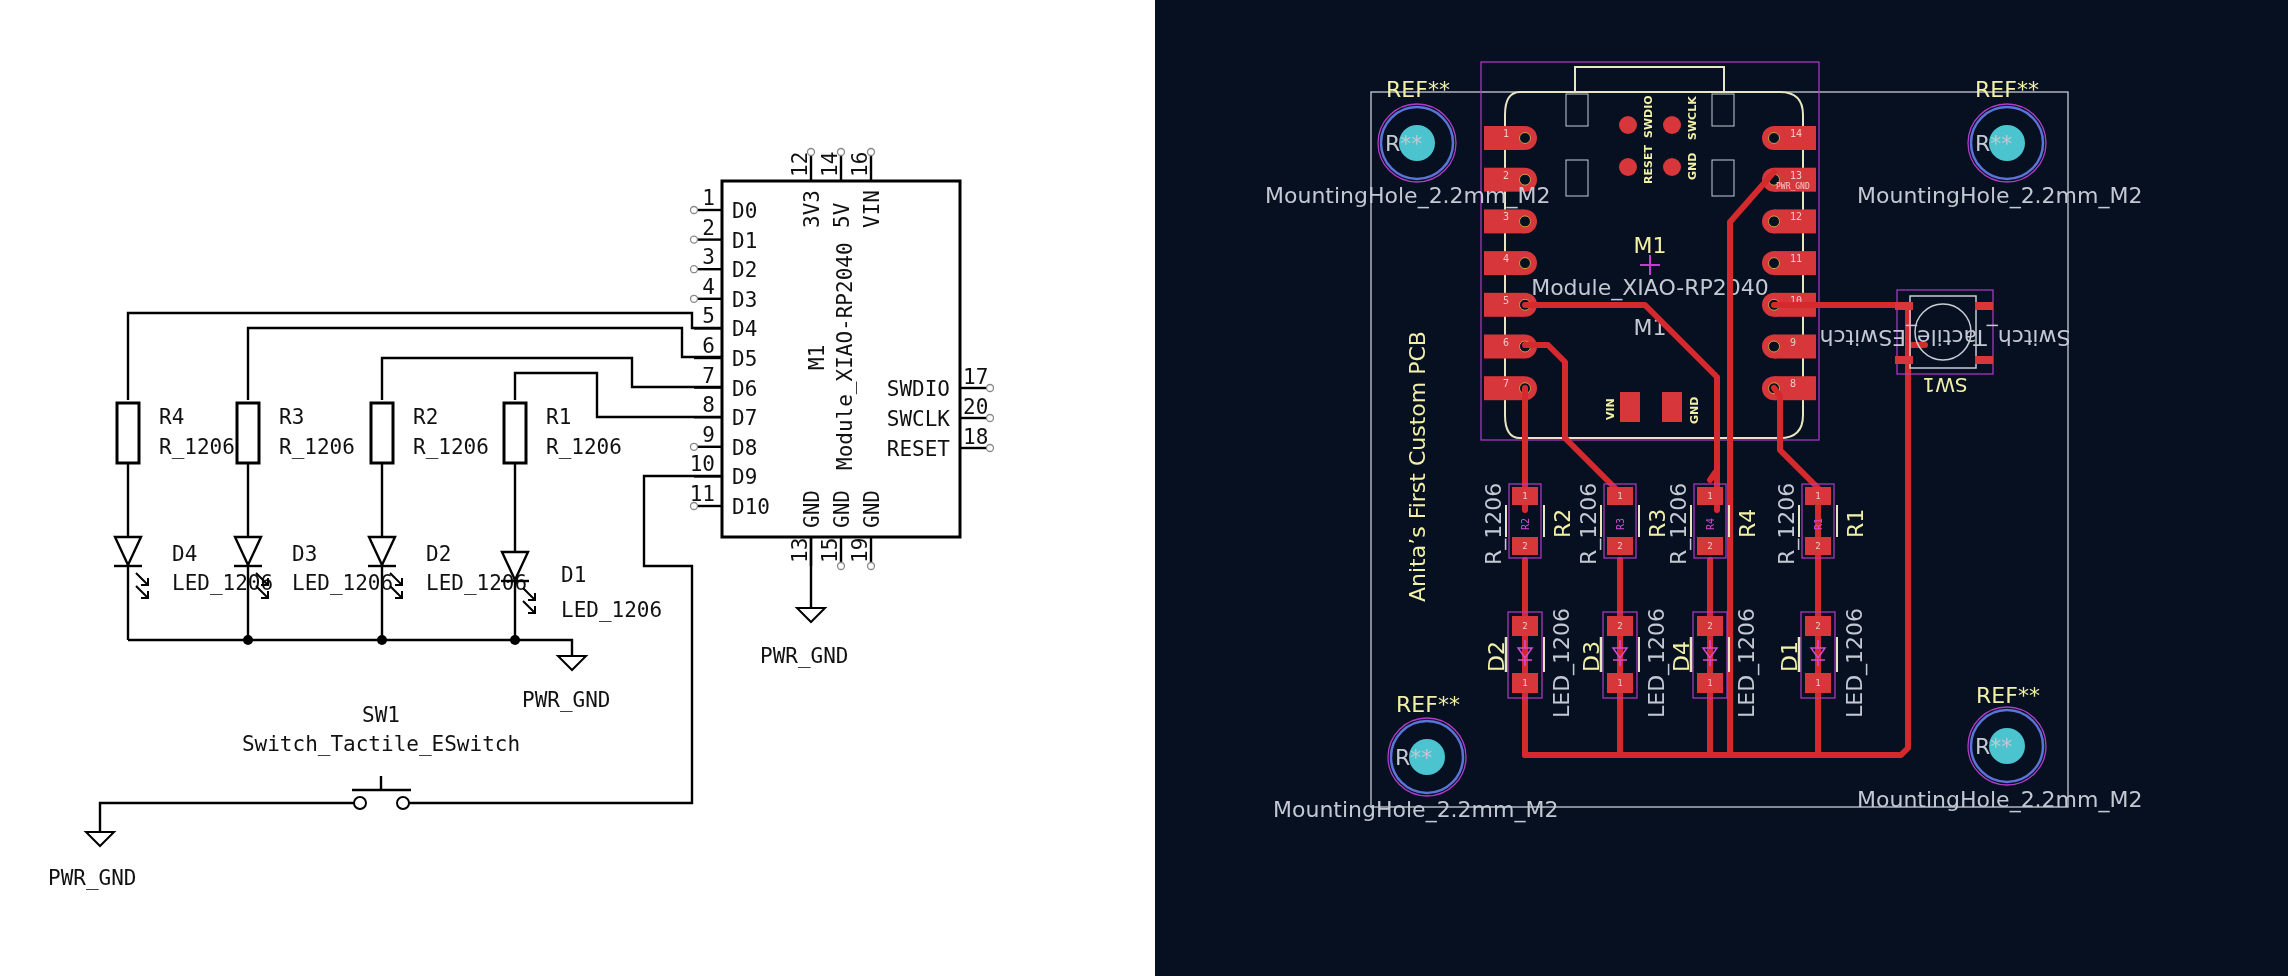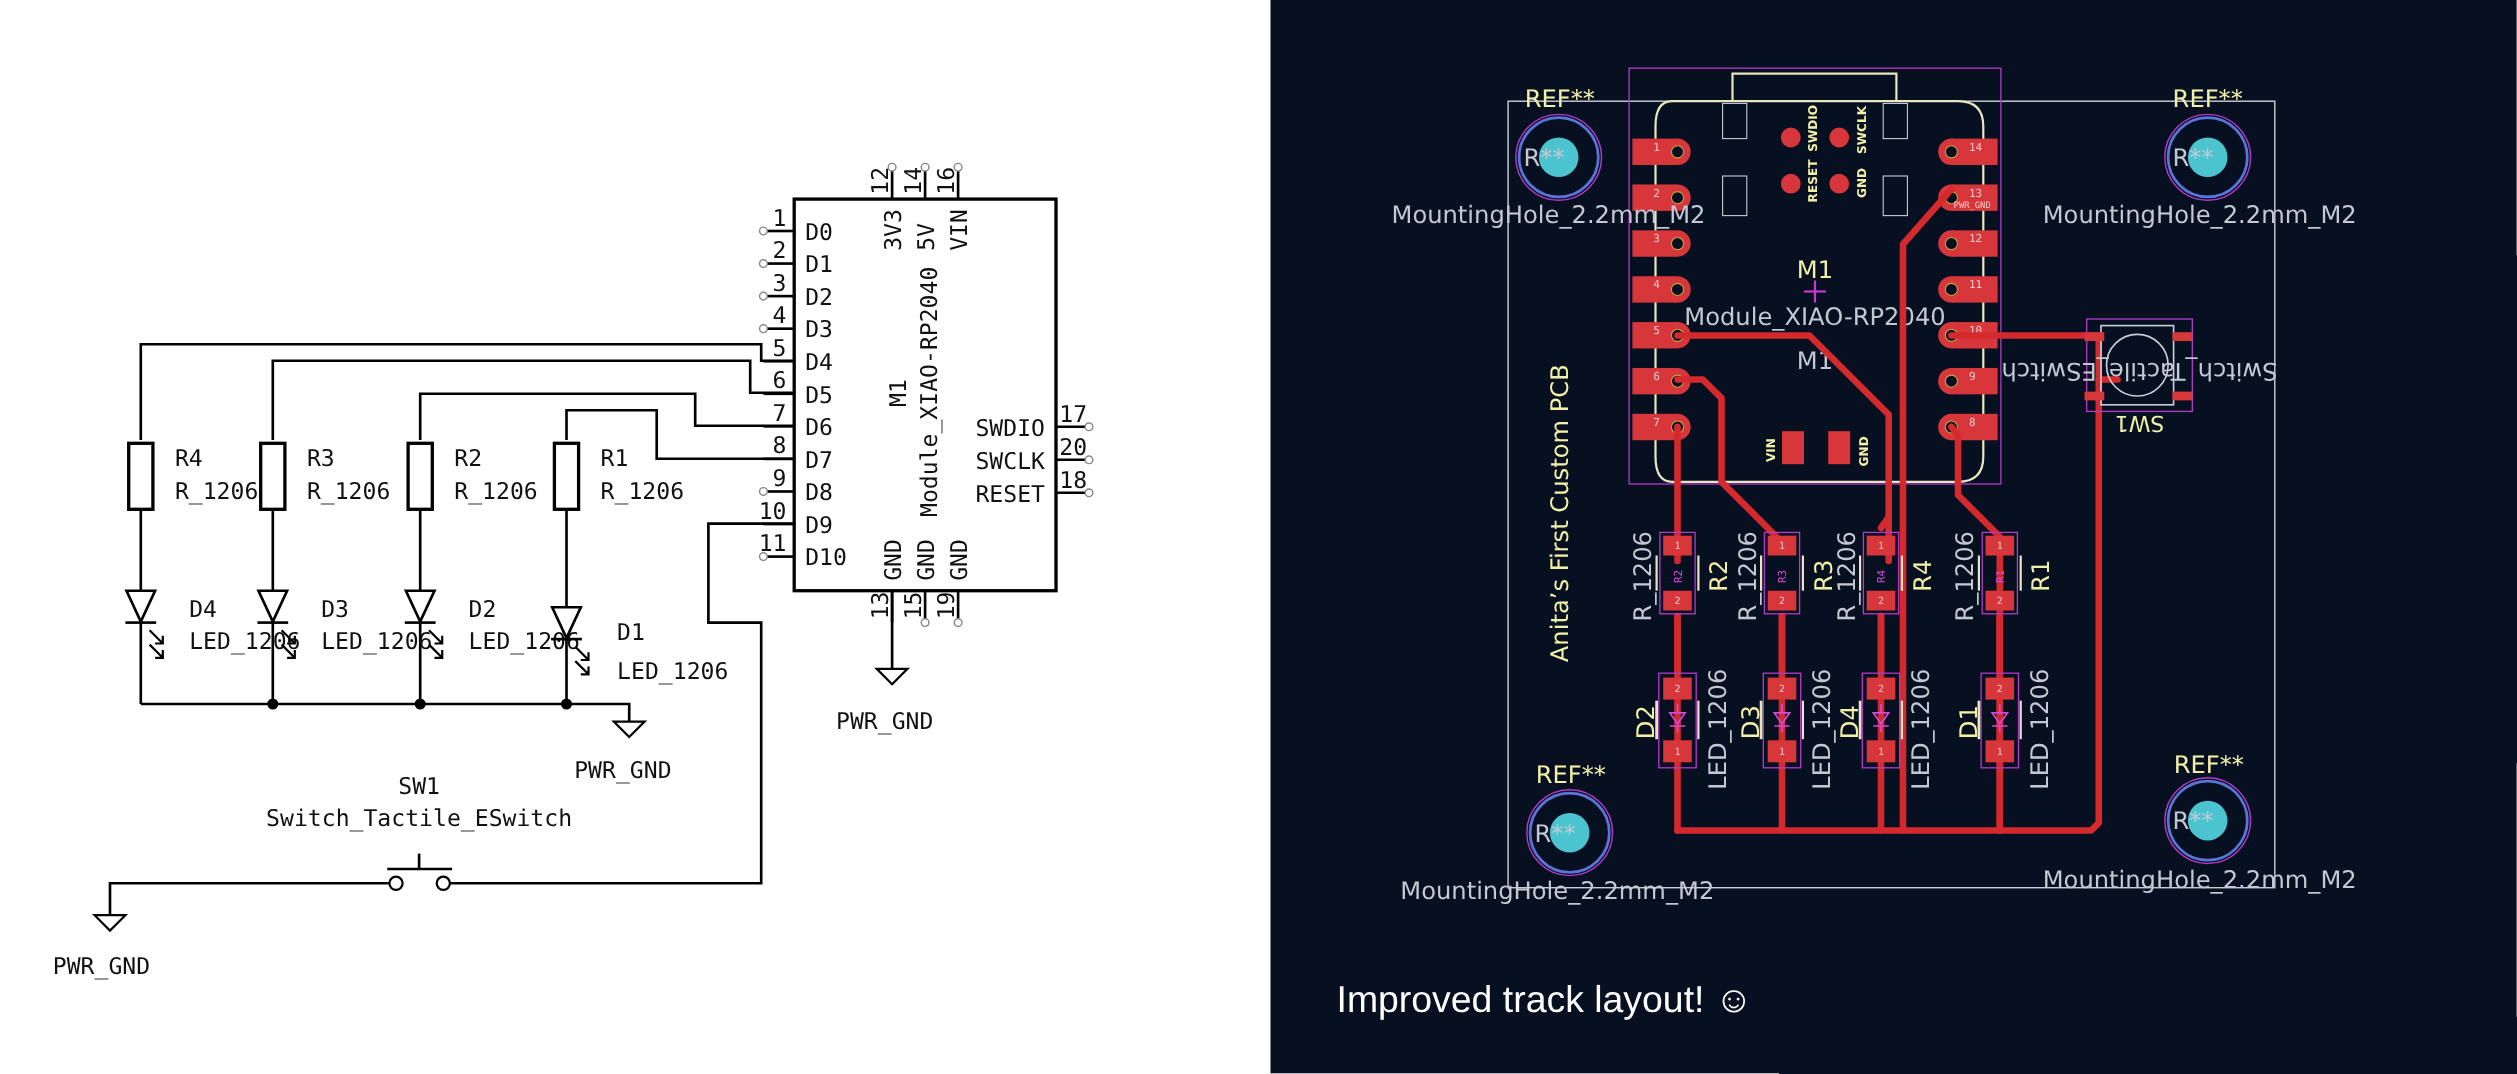--- a/index.html
+++ b/index.html
@@ -541,14 +541,13 @@
     <rect x="1910" y="296" width="66" height="72" fill="none" stroke="#c8ccd6" stroke-width="1.5"></rect>
     <circle cx="1943" cy="332" r="28" fill="none" stroke="#c8ccd6" stroke-width="1.5"></circle>
     <rect x="1895" y="302" width="18" height="8" class="pcb-pad"></rect>
     <rect x="1975" y="302" width="18" height="8" class="pcb-pad"></rect>
     <rect x="1895" y="356" width="18" height="8" class="pcb-pad"></rect>
     <rect x="1975" y="356" width="18" height="8" class="pcb-pad"></rect>
     <text class="pcb-val" font-size="22" transform="translate(1945,330) rotate(180)" text-anchor="middle">Switch_Tactile_ESwitch</text>
     <text class="pcb-ref" font-size="20" transform="translate(1945,378) rotate(180)" text-anchor="middle">SW1</text>
   </g>
 </svg>
-<div class="caption">Improved track layout! ☺</div>
 </div>
 
 </body></html>

